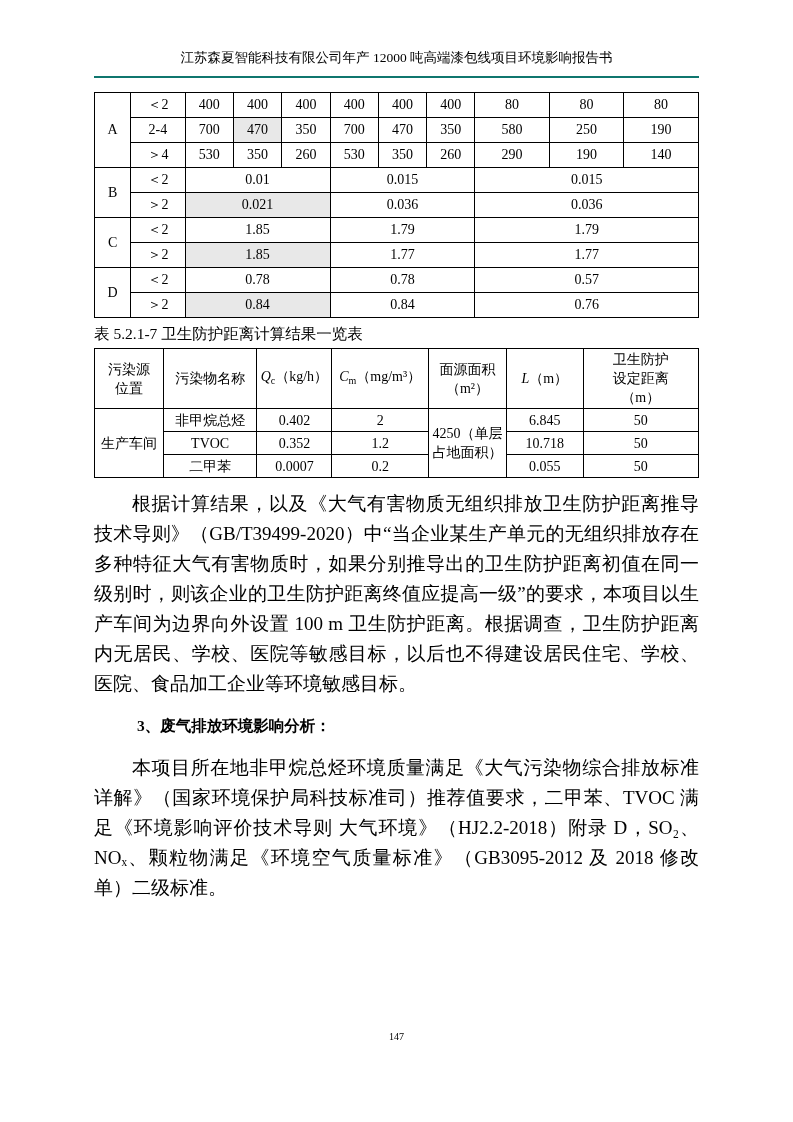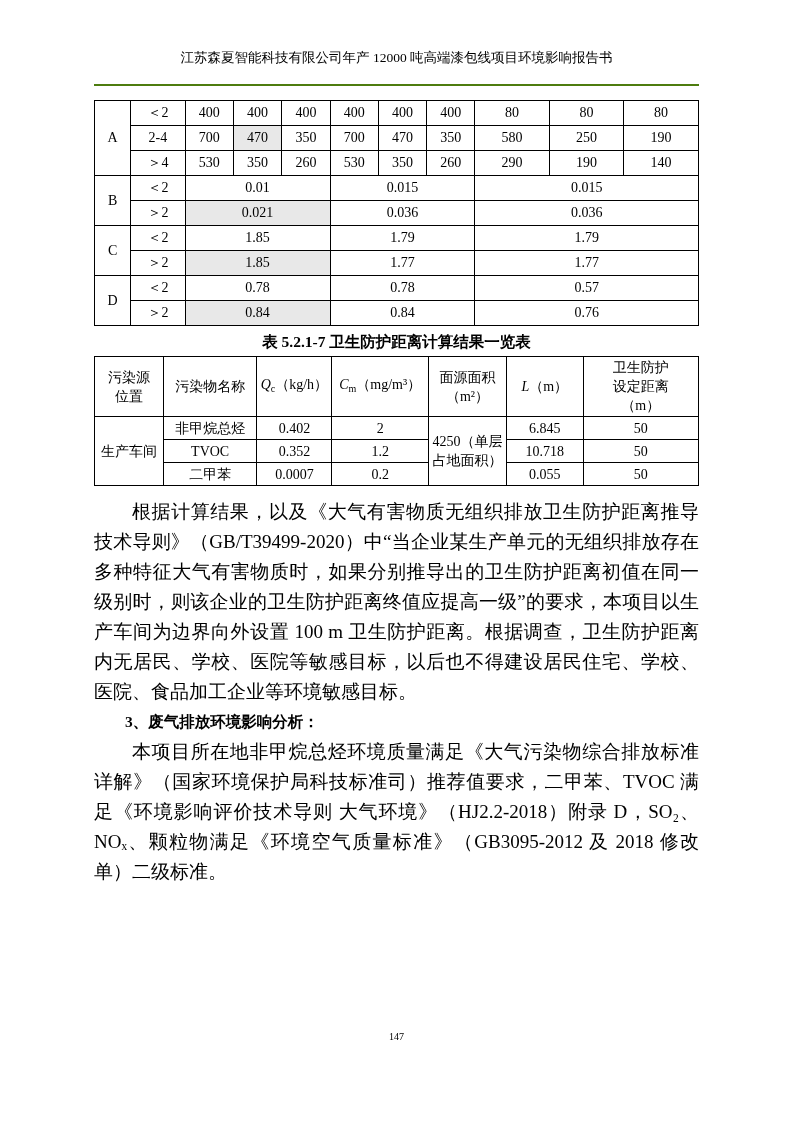--- a/index.html
+++ b/index.html
@@ -5,21 +5,21 @@
   html,body{margin:0;padding:0;background:#ffffff;}
   .page{
     position:relative;
     width:793px;height:1122px;
     background:#ffffff;
     color:#000;
     font-family:"Liberation Serif","DejaVu Serif",serif;
     overflow:hidden;
   }
   .content{padding:0 94px;}
-  .header{padding-top:50px;border-bottom:2px solid #4d7c0f;padding-bottom:18px;}
+  .header{padding-top:50px;border-bottom:2px solid #0f766e;padding-bottom:10px;}
   .header-title{
     text-align:center;
     font-size:13.5px;
     line-height:16px;
     white-space:nowrap;
   }
   table{width:100%;border-collapse:collapse;table-layout:fixed;}
   td{
     border:1px solid #000;
     text-align:center;
@@ -31,41 +31,40 @@
   .t1{margin-top:14px;}
   .t1 td{height:22px;}
   .t1 tr.grp td{border-top:1.6px solid #000;}
   .t1 td:first-child{border-left:1.6px solid #000;}
   .t1 tr:first-child td{border-top:1.6px solid #000;}
   .t1 tr:last-child td{border-bottom:1.6px solid #000;}
   .shaded{background:var(--shade,#e8e8e8);}
   .intro{margin:9px 0 0;font-size:15.5px;line-height:30px;text-indent:2em;}
   .table-title{
     margin-top:2px;
-    text-align:center;
-    font-weight:bold;
+    font-weight:normal;
     font-size:15.5px;
     line-height:27px;
   }
   .t2{margin-top:1px;}
   .t2 td{white-space:pre-line;line-height:19px;}
   .t2 tr:first-child td{height:56px;}
   .t2 tr td{height:20px;}
   .it{font-style:italic;}
   .sub{font-size:10px;vertical-align:-3px;}
   .body-text{
     margin:0;
     font-size:19px;
     line-height:30px;
     text-align:justify;
     text-indent:2em;
   }
   .pt{margin-top:11px;}
   .heading{
-    margin:0;
+    margin:12px;
     font-size:15.5px;
     line-height:30px;
     font-weight:bold;
     text-indent:2em;
   }
   .page-number{
     position:absolute;
     top:1031px;left:0;width:100%;
     text-align:center;
     font-size:10px;

